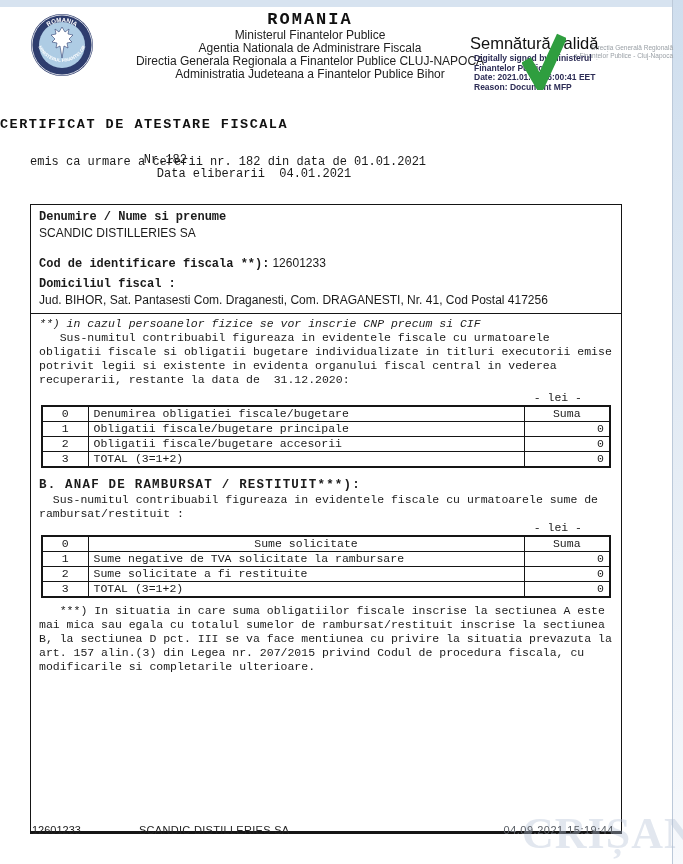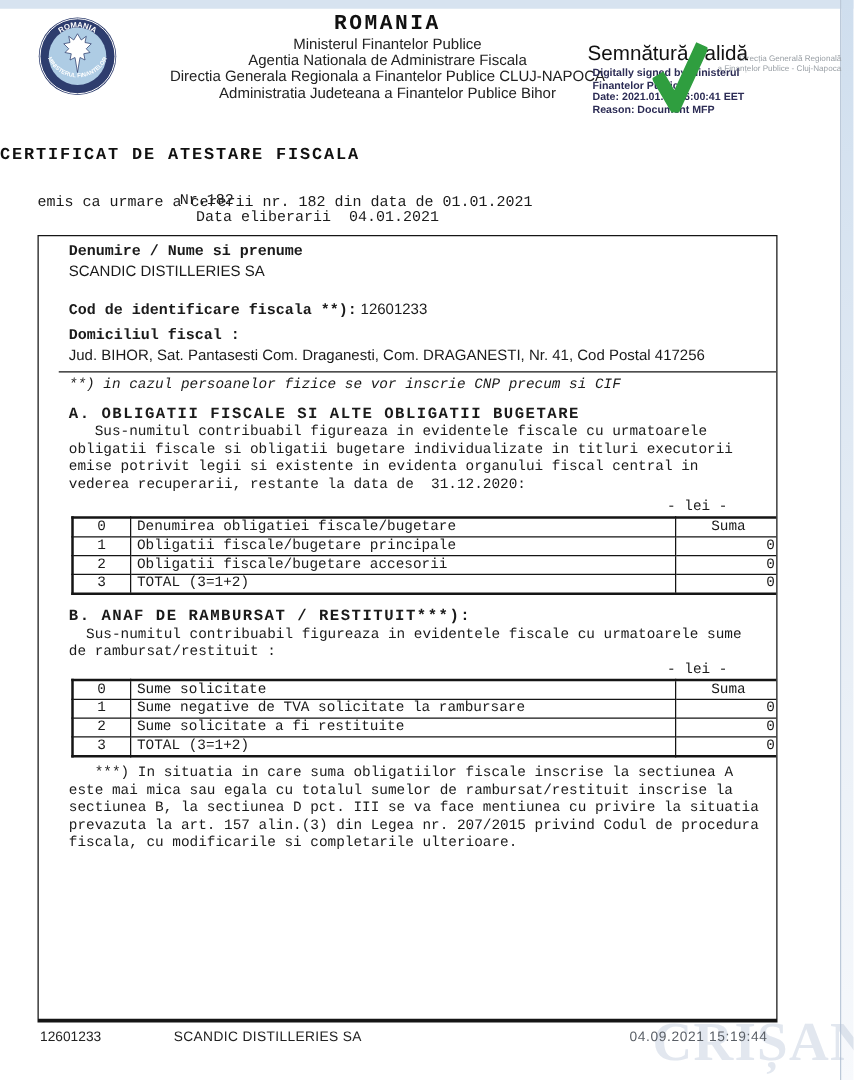--- a/index.html
+++ b/index.html
@@ -48,41 +48,41 @@
   .doc-title {
     position:absolute; left:0; top:117px; width:660px; 
     font-weight:bold; font-size:13.5px; letter-spacing:1.5px; color:#111;
   }
   .nr-row { position:absolute; left:30px; top:139px; font-size:12px; white-space:pre-wrap; }
   .nr-num { margin-left:85px; }
   .nr-date { margin-left:98px; }
   .emis-line { position:absolute; left:30px; top:155px; font-size:12px; white-space:pre-wrap; }
   
   .main-box {
-    position:absolute; left:30px; top:188px; width:592px; height:630px;
+    position:absolute; left:30px; top:204px; width:592px; height:630px;
     border:1px solid #151515; border-bottom:3px solid #151515;
-    padding:5px 9px 4px 24px; overflow:hidden;
+    padding:5px 9px 4px 8px; overflow:hidden;
   }
   .mono  { font-size:11.5px; line-height:14px; white-space:pre-wrap; }
   .monob { font-size:12px; line-height:14px; font-weight:bold; white-space:pre-wrap; }
   .sans  { font-family:"Liberation Sans",sans-serif; font-size:12px; line-height:14px; }
   .cif-row { display:flex; align-items:baseline; margin-top:16px; }
   .rule { border-top:1px solid #151515; margin:6px -9px 0 -8px; }
   .fn-italic { font-style:italic; margin-top:3px; }
   .sec-head { font-weight:bold; font-size:12.5px; line-height:16px; letter-spacing:1.2px; white-space:pre-wrap; }
   .lei { text-align:right; padding-right:30px; font-size:11.5px; line-height:14px; }
   table.obl { border-collapse:collapse; width:570px; margin-left:2px; border:2px solid #151515; }
   table.obl td {
     border:1px solid #151515; font-size:11.5px; line-height:12px;
     padding:1px 5px; font-family:"Liberation Mono","DejaVu Sans Mono",monospace;
   }
   td.c-idx { width:46px; text-align:center; }
   td.c-sum { width:86px; text-align:center; }
   td.c-sum-val { width:86px; text-align:right; }
-  td.c-name-center { }
+  td.c-name-center { text-align:center; }
   
   .footer { position:absolute; left:32px; top:824px; width:600px; display:flex; align-items:baseline;
     font-family:"Liberation Sans",sans-serif; font-size:11px; color:#222; }
   .footer .f-name { margin-left:58px; letter-spacing:0.3px; }
   .footer .f-time { margin-left:auto; margin-right:18px; color:#5a5f66; font-size:11px; letter-spacing:0.5px; }
   .watermark {
     position:absolute; left:522px; top:808px;
     font-family:"Liberation Serif",serif; font-weight:bold; font-size:44px; letter-spacing:1px;
     color:rgba(178,193,213,0.38);
   }
@@ -152,21 +152,20 @@
       <span class="monob">Cod de identificare fiscala **):</span>
       <span class="sans" style="margin-left:3px;">12601233</span>
     </div>
 
     <div class="monob" style="margin-top:6px;">Domiciliul fiscal :</div>
     <div class="sans" style="margin-top:2px;">Jud. BIHOR, Sat. Pantasesti Com. Draganesti, Com. DRAGANESTI, Nr. 41, Cod Postal 417256</div>
 
     <div class="rule"></div>
     <div class="mono fn-italic">**) in cazul persoanelor fizice se vor inscrie CNP precum si CIF</div>
 
-    <div class="sec-head" style="margin-top:8px;">A. OBLIGATII FISCALE SI ALTE OBLIGATII BUGETARE</div>
     <div class="mono">   Sus-numitul contribuabil figureaza in evidentele fiscale cu urmatoarele obligatii fiscale si obligatii bugetare individualizate in titluri executorii emise potrivit legii si existente in evidenta organului fiscal central in vederea recuperarii, restante la data de  31.12.2020:</div>
     <div class="lei" style="margin-top:4px;">- lei -</div>
     <table class="obl">
       <tbody>
         <tr>
           <td class="c-idx">0</td>
           <td>Denumirea obligatiei fiscale/bugetare</td>
           <td class="c-sum">Suma</td>
         </tr>
         <tr>

